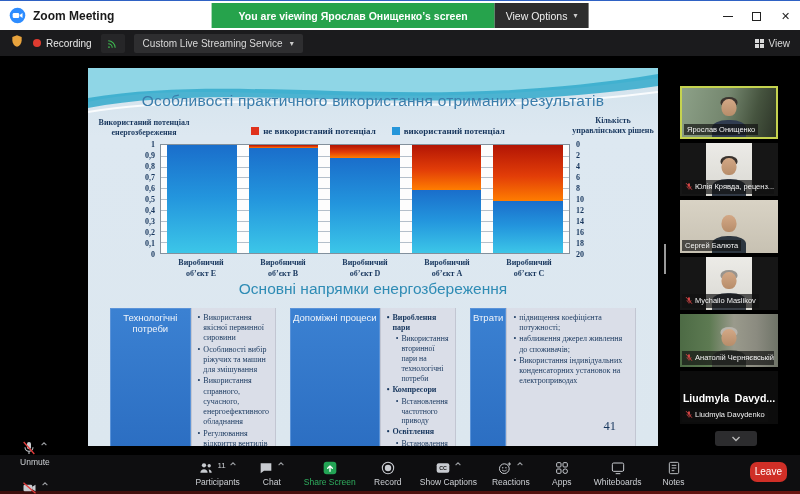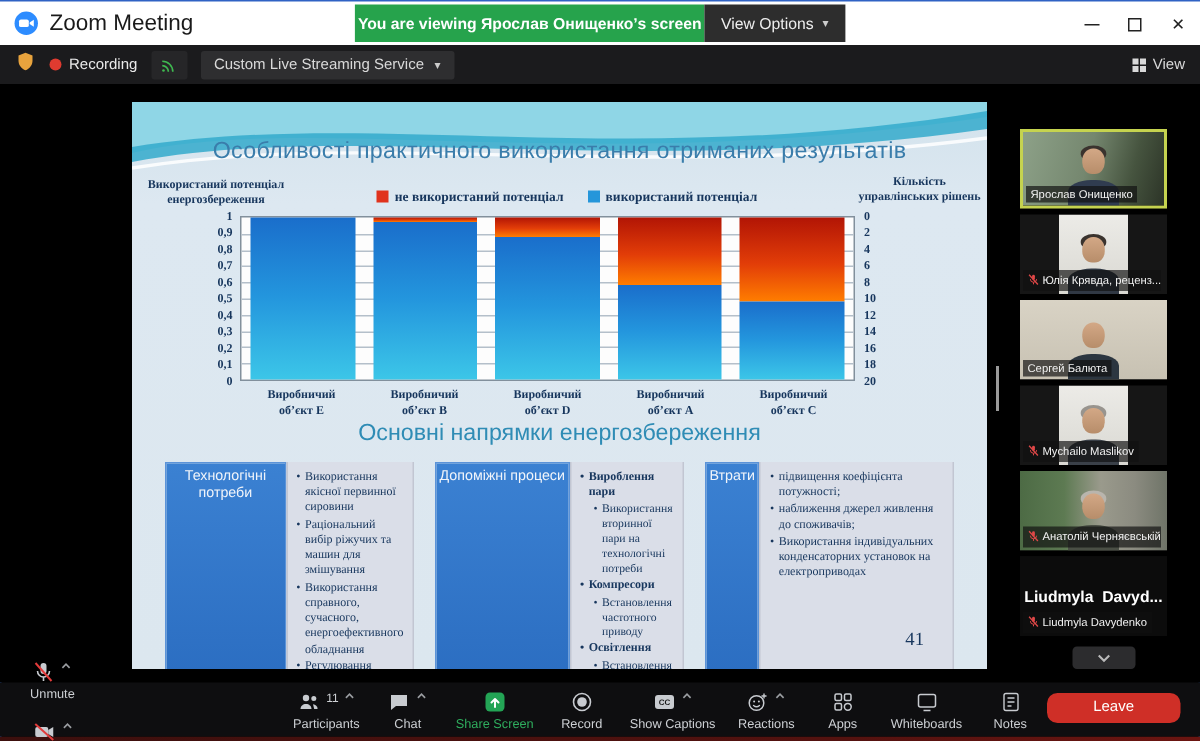--- a/index.html
+++ b/index.html
@@ -3,23 +3,23 @@
 <meta charset="utf-8">
 <style>
   * { box-sizing: border-box; margin: 0; padding: 0; }
   html,body { width: 800px; height: 494px; overflow: hidden; }
   body { font-family: "Liberation Sans", sans-serif; background: #000; position: relative;
          box-shadow: inset 0 0 0 1px #2f62c4; }
 
   
   .titlebar { height: 30px; background: #fff; display: flex; align-items: center; position: relative; border-top: 1px solid #2f62c4; }
   .zoom-logo { margin-left: 9px; width: 17px; height: 17px; flex: 0 0 auto; }
-  .app-title { margin-left: 7px; font-size: 15px; color: #1a1a1a; }
+  .app-title { margin-left: 7px; font-size: 12px; color: #1a1a1a; font-weight: bold; }
   .banner-wrap { position: absolute; left: 50%; top: 2px; transform: translateX(-50%); display: flex; height: 25px; }
-  .banner { background: #26a34c; color: #fff; font-size: 10.5px; font-weight: bold; display: flex; align-items: center; padding: 0 2px; }
+  .banner { background: #26a34c; color: #fff; font-size: 10.5px; font-weight: bold; display: flex; align-items: center; padding: 0 27px; }
   .view-options { background: #2d2d2d; color: #eee; font-size: 10.5px; display: flex; align-items: center; gap: 6px; padding: 0 11px; cursor: default; }
   .caret-down { font-size: 8px; color: #ccc; }
   .win-controls { position: absolute; right: 0; top: 0; height: 30px; display: flex; }
   .win-btn { width: 29px; height: 30px; display: flex; align-items: center; justify-content: center; color: #222; font-size: 11px; }
   .glyph-min { width: 10px; border-top: 1.4px solid #222; display: inline-block; }
   .glyph-max { width: 9px; height: 9px; border: 1.2px solid #222; display: inline-block; }
 
   
   .meetingbar { height: 26px; background: #1b1b1d; display: flex; align-items: center; padding: 0 10px; gap: 9px; }
   .rec-ind { display: flex; align-items: center; gap: 5px; color: #e9e9e9; font-size: 10px; }
@@ -114,21 +114,21 @@
   .bottombar { height: 36px; background: #0e0e10; display: flex; align-items: center; position: relative; }
   .bt-left { display: flex; margin-left: 14px; gap: 14px; flex-direction: column; }
   .bt-center { display: flex; margin: 0 auto; gap: 15px; padding-left: 30px; }
   .bt-btn { display: flex; flex-direction: column; align-items: center; justify-content: center; gap: 1px;
             color: #cdd0d4; font-size: 8.5px; min-width: 34px; }
   .bt-iconrow { display: flex; align-items: flex-start; gap: 3px; height: 17px; }
   .bt-label { line-height: 1; }
   .bt-btn.accent .bt-label { color: #2fae5e; }
   .bt-badge { font-size: 8px; color: #cdd0d4; margin-top: 1px; }
   .leave-btn { position: absolute; right: 13px; top: 7px; background: #cf2f27; color: #fff; font-size: 10px;
-               padding: 5px 31px; border-radius: 7px; line-height: 1; }
+               padding: 5px 5px; border-radius: 7px; line-height: 1; }
   .bottomstrip { height: 3px; background: linear-gradient(90deg,#3c0f0d,#54120f 70%,#6b1511); }
 </style>
 </head>
 <body>
 
 <div class="titlebar">
   <span class="zoom-logo">
     <svg viewBox="0 0 24 24" width="17" height="17">
         <circle cx="12" cy="12" r="11" fill="#2d8cff"></circle>
         <rect x="5.2" y="8.4" width="9.2" height="7.2" rx="1.8" fill="#fff"></rect>
@@ -297,21 +297,21 @@
       <div class="cards" id="cards">
           <div class="card">
             <div class="card-header">Технологічні потреби</div>
             <div class="card-body">
               <div class="li">
                 <span class="blt">•</span>
                 <span>Використання якісної первинної сировини</span>
               </div>
               <div class="li">
                 <span class="blt">•</span>
-                <span>Раціональний вибір ріжучих та машин для змішування</span>
+                <span>Особливості вибір ріжучих та машин для змішування</span>
               </div>
               <div class="li">
                 <span class="blt">•</span>
                 <span>Використання справного, сучасного, енергоефективного обладнання</span>
               </div>
               <div class="li">
                 <span class="blt">•</span>
                 <span>Регулювання відкриття вентилів</span>
               </div>
             </div>

